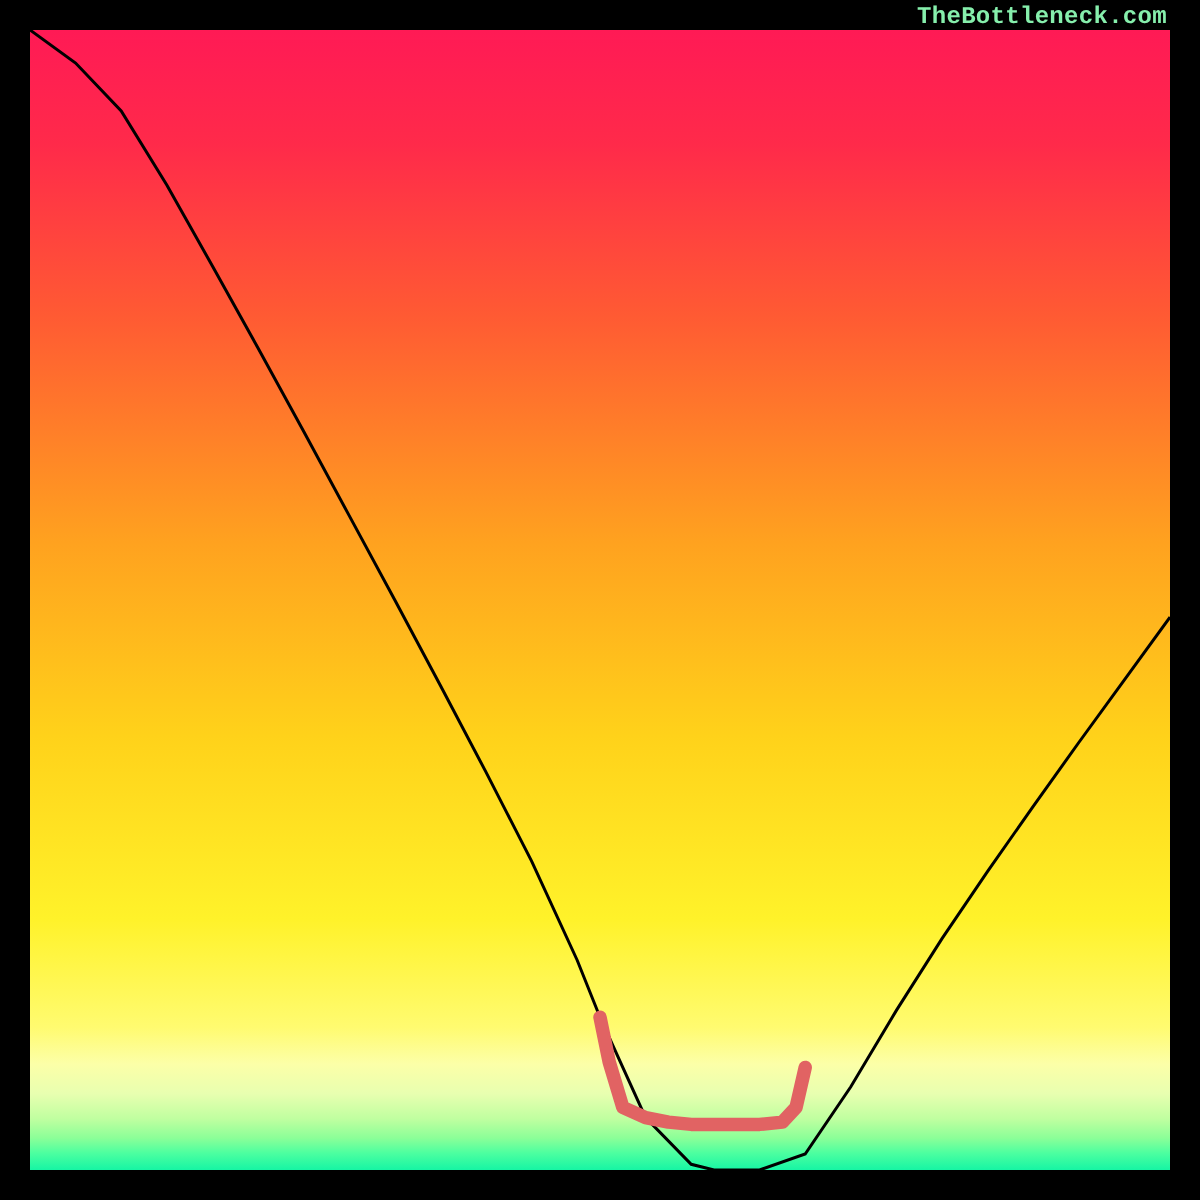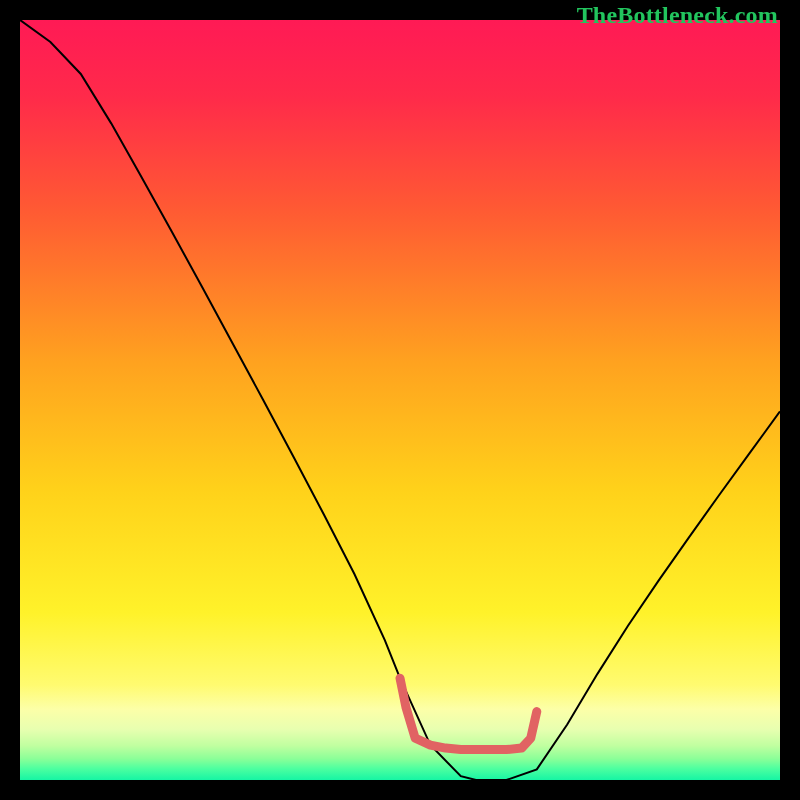--- a/index.html
+++ b/index.html
@@ -23,24 +23,24 @@
     left: 20px;
     top: 20px;
     width: 760px;
     height: 760px;
     overflow: hidden;
   }
   .watermark {
     position: absolute;
     top: 2px;
     right: 22px;
-    font-family: Liberation Serif, serif;
-    font-size: 24px;
+    font-family: Liberation Mono, monospace;
+    font-size: 16px;
     font-weight: 600;
-    color: #22c55e;
+    color: #86efac;
     letter-spacing: 0.2px;
   }
 </style>
 </head>
 <body>
 
 <div class="frame">
   <div class="plot-area">
     <svg id="chart-svg" width="760" height="760" viewBox="0 0 760 760">
       <defs>

